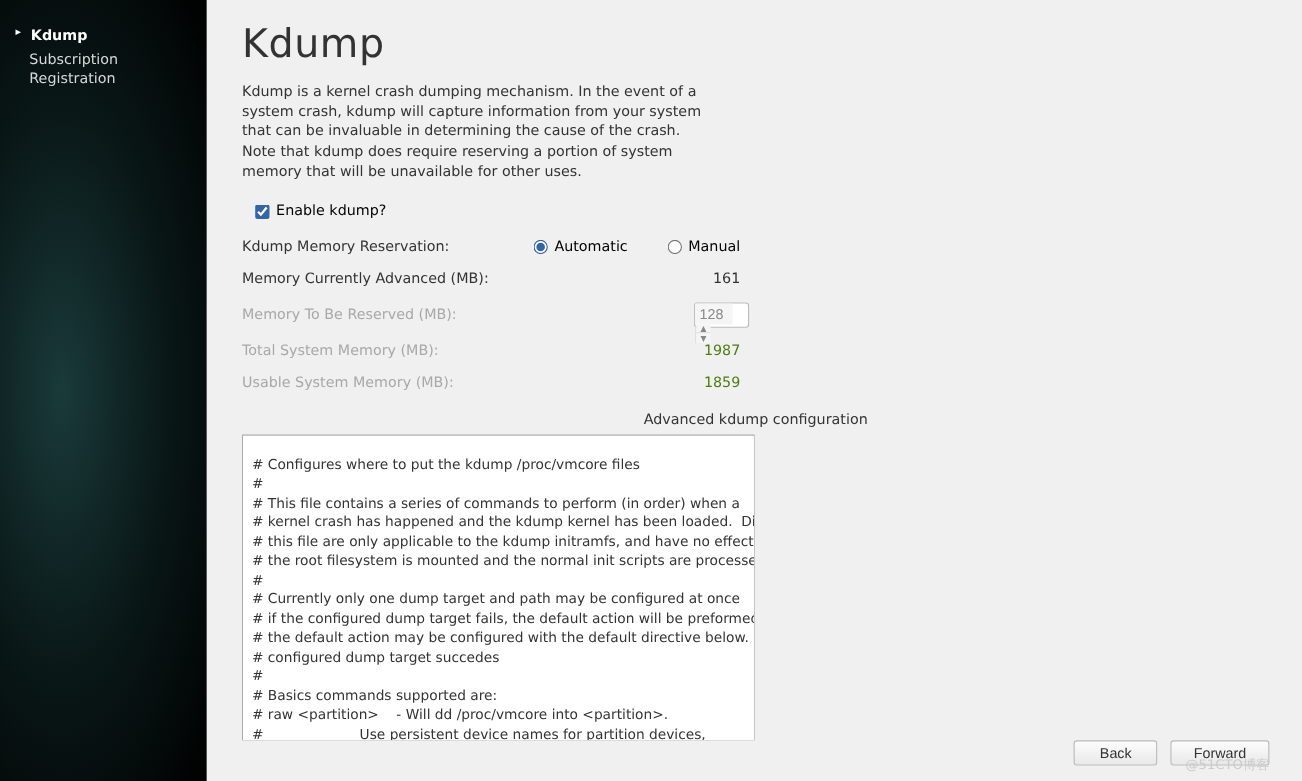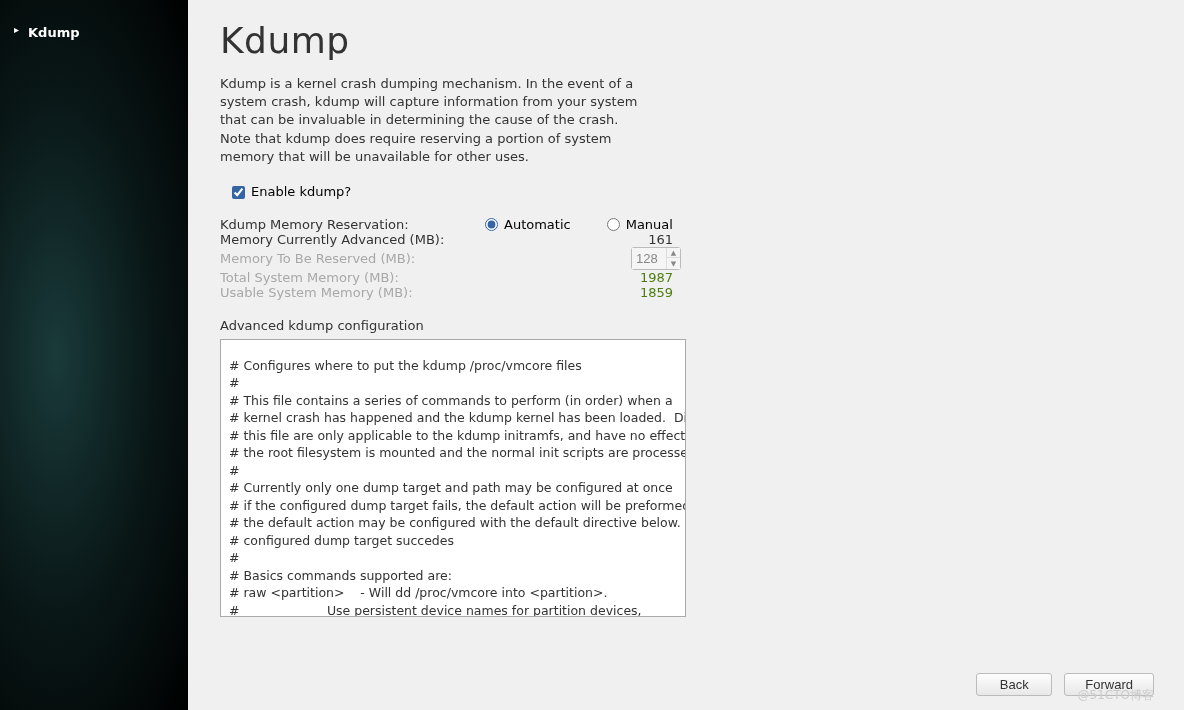--- a/index.html
+++ b/index.html
@@ -81,20 +81,21 @@
     }
     
     .enable-row input[type="checkbox"] {
       margin-right: 6px;
       accent-color: #3465a4;
     }
     
     .settings-grid {
       display: grid;
       grid-template-columns: 265px 200px;
+      row-gap: 14px;
       margin-bottom: 18px;
       align-items: center;
     }
     
     .settings-label {
       color: #333333;
     }
     
     .settings-label.disabled {
       color: #a8a8a8;
@@ -132,20 +133,21 @@
       padding-right: 4px;
     }
     
     .spinner {
       display: inline-flex;
       border: 1px solid #bbb;
       border-radius: 3px;
       background: #fff;
       height: 23px;
       width: 50px;
+      flex-direction: column;
     }
     
     .spinner input {
       border: none;
       width: 34px;
       padding: 2px 4px;
       font-size: 13px;
       color: #888;
       outline: none;
       background: #f5f5f5;
@@ -169,20 +171,21 @@
       background: #f5f5f5;
     }
     
     .spinner-btn:first-child {
       border-bottom: 1px solid #ddd;
     }
     
     .advanced-label {
       color: #333333;
       margin-bottom: 6px;
+      text-align: center;
     }
     
     .config-textarea {
       width: 466px;
       height: 278px;
       border: 1px solid #aaa;
       background: #ffffff;
       font-family: "DejaVu Sans", sans-serif;
       font-size: 12.5px;
       color: #333;
@@ -235,20 +238,24 @@
       border-radius: 2px;
     }
   </style>
 </head>
 <body>
 
 <div class="sidebar">
   <div class="sidebar-item active">
     <span class="sidebar-marker">▸</span>
     <span class="sidebar-label">Kdump</span>
+  </div>
+  <div class="sidebar-item">
+    <span class="sidebar-marker"></span>
+    <span class="sidebar-label">Subscription Registration</span>
   </div>
 </div>
 
 <div class="main">
   <h1 class="page-title">Kdump</h1>
 
   <p class="description">Kdump is a kernel crash dumping mechanism. In the event of a system crash, kdump will capture information from your system that can be invaluable in determining the cause of the crash. Note that kdump does require reserving a portion of system memory that will be unavailable for other uses.</p>
 
   <div class="enable-row">
     <input type="checkbox" checked="" style="">

